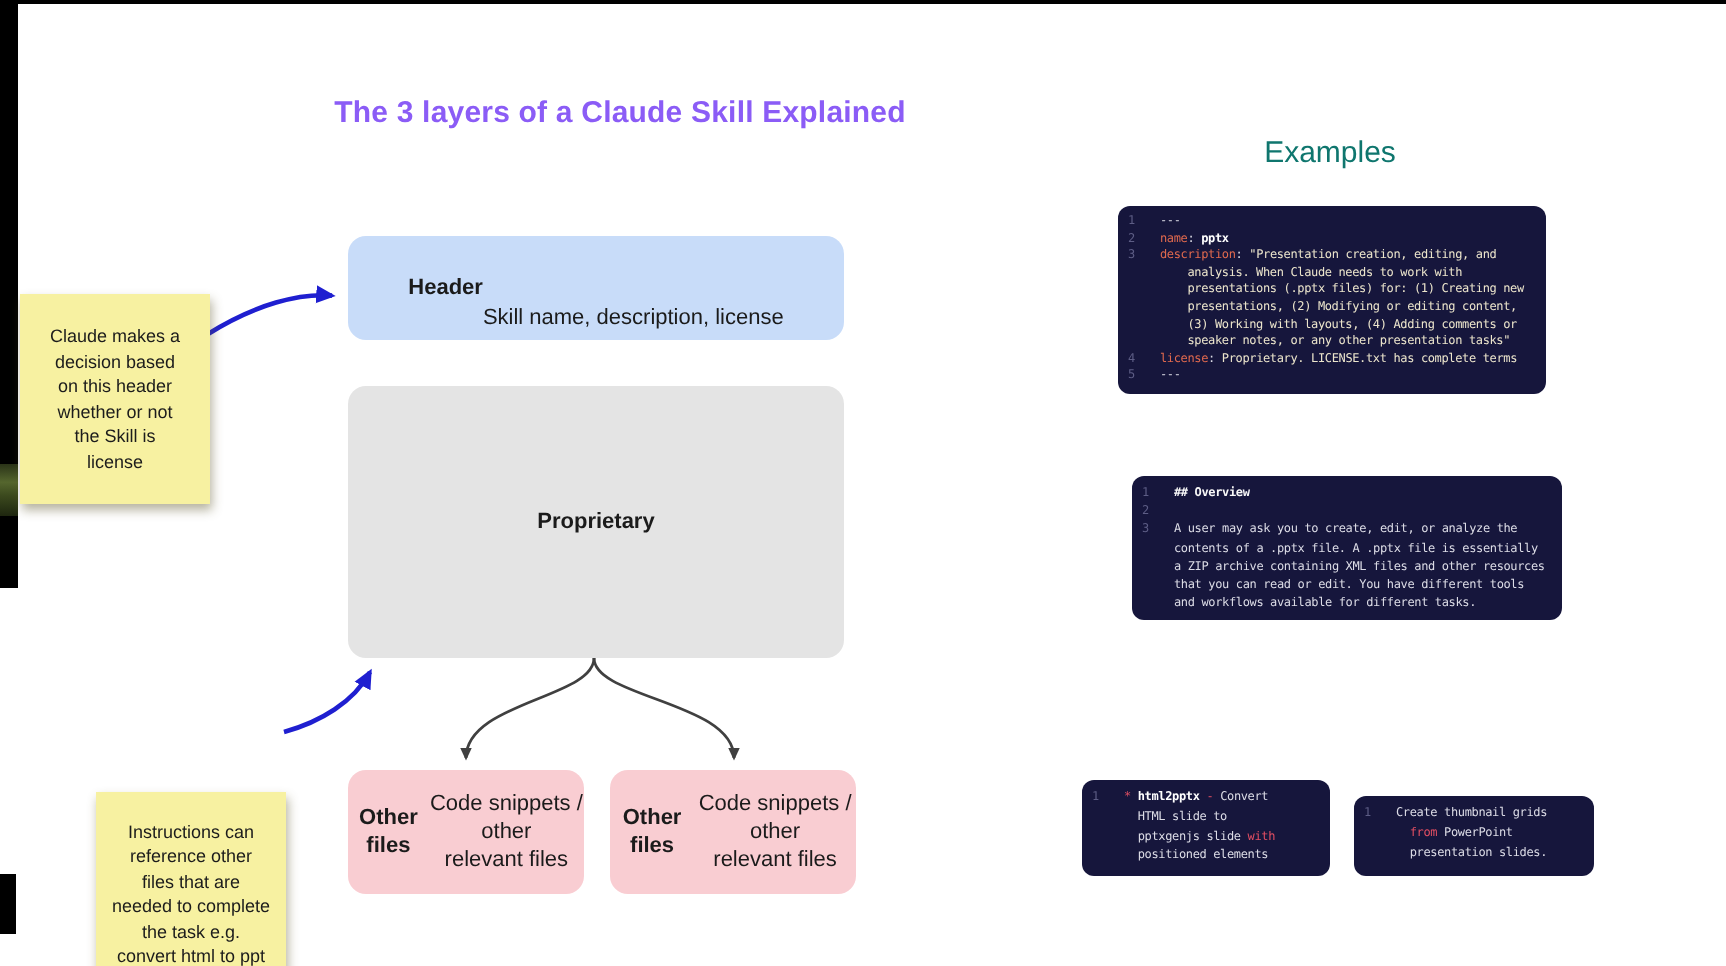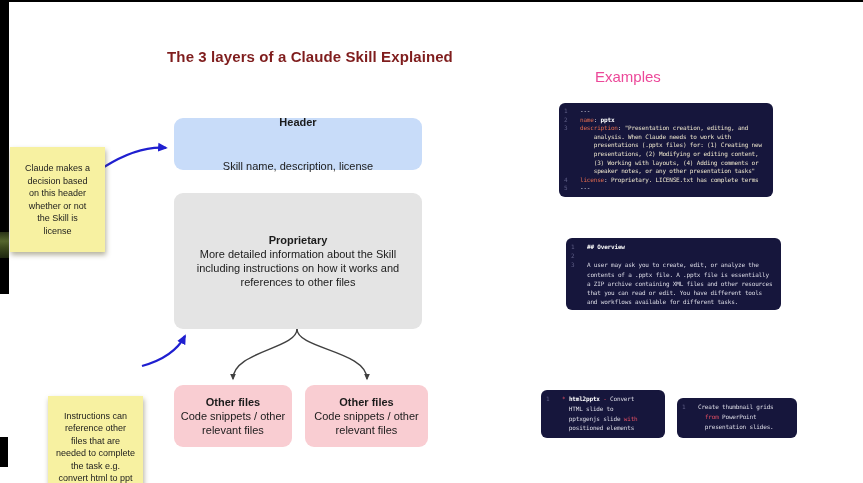--- a/index.html
+++ b/index.html
@@ -5,26 +5,26 @@
   html,body{margin:0;padding:0;background:#ffffff;}
   #canvas{position:relative;width:863px;height:483px;background:#ffffff;overflow:hidden;
           font-family:"Liberation Sans",sans-serif;color:#1b1b1b;}
 
   
   .edge{position:absolute;background:#000;}
   .edge-green{position:absolute;background:linear-gradient(180deg,#2a3318 0%,#55662e 35%,#3c4a1e 60%,#1e260f 100%);}
 
   
   .title{position:absolute;left:115px;top:48px;width:390px;text-align:center;
-         font-size:15px;font-weight:bold;letter-spacing:.1px;color:#7f1d1d;}
-  .examples{position:absolute;left:595px;top:68px;width:140px;
-            font-size:15px;font-weight:500;color:#ec4899;}
+         font-size:15px;font-weight:bold;letter-spacing:.1px;color:#8b5cf6;}
+  .examples{position:absolute;left:595px;top:68px;width:140px;text-align:center;
+            font-size:15px;font-weight:500;color:#0f766e;}
 
   
-  .box{position:absolute;border-radius:9px;display:flex;flex-direction:column;
+  .box{position:absolute;border-radius:9px;display:flex;
        justify-content:center;align-items:center;text-align:center;}
   .box .bt{font-size:11px;font-weight:bold;line-height:14px;}
   .box .bs{font-size:11px;line-height:14px;white-space:pre-line;}
   .box-header{left:174px;top:118px;width:248px;height:52px;background:var(--box-blue);}
   .box-instructions{left:174px;top:193px;width:248px;height:136px;background:var(--box-gray);}
   .box-files-left{left:174px;top:385px;width:118px;height:62px;background:var(--box-pink);}
   .box-files-right{left:305px;top:385px;width:123px;height:62px;background:var(--box-pink);}
 
   
   .sticky{position:absolute;background:var(--sticky-yellow);box-shadow:1px 3px 5px rgba(90,85,40,.45);
@@ -82,23 +82,20 @@
     <path d="M297,329 C297,349 367,351 367,379" fill="none" stroke="#404040" stroke-width="1.4" marker-end="url(#ah-dark)"></path>
   </svg>
 
   <div class="box box-header">
     <div class="bt" style="white-space: pre-line;">Header</div>
     <div class="bs" style="white-space: pre-line; margin-top: 30px;">Skill name, description, license</div>
   </div>
 
   <div class="box box-instructions">
     <div class="bt" style="white-space: pre-line;">Proprietary</div>
-    <div class="bs" style="white-space: pre-line;">More detailed information about the Skill
-including instructions on how it works and
-references to other files</div>
   </div>
 
   <div class="box box-files-left">
     <div class="bt" style="white-space: pre-line;">Other files</div>
     <div class="bs" style="white-space: pre-line;">Code snippets / other
 relevant files</div>
   </div>
 
   <div class="box box-files-right">
     <div class="bt" style="white-space: pre-line;">Other files</div>

